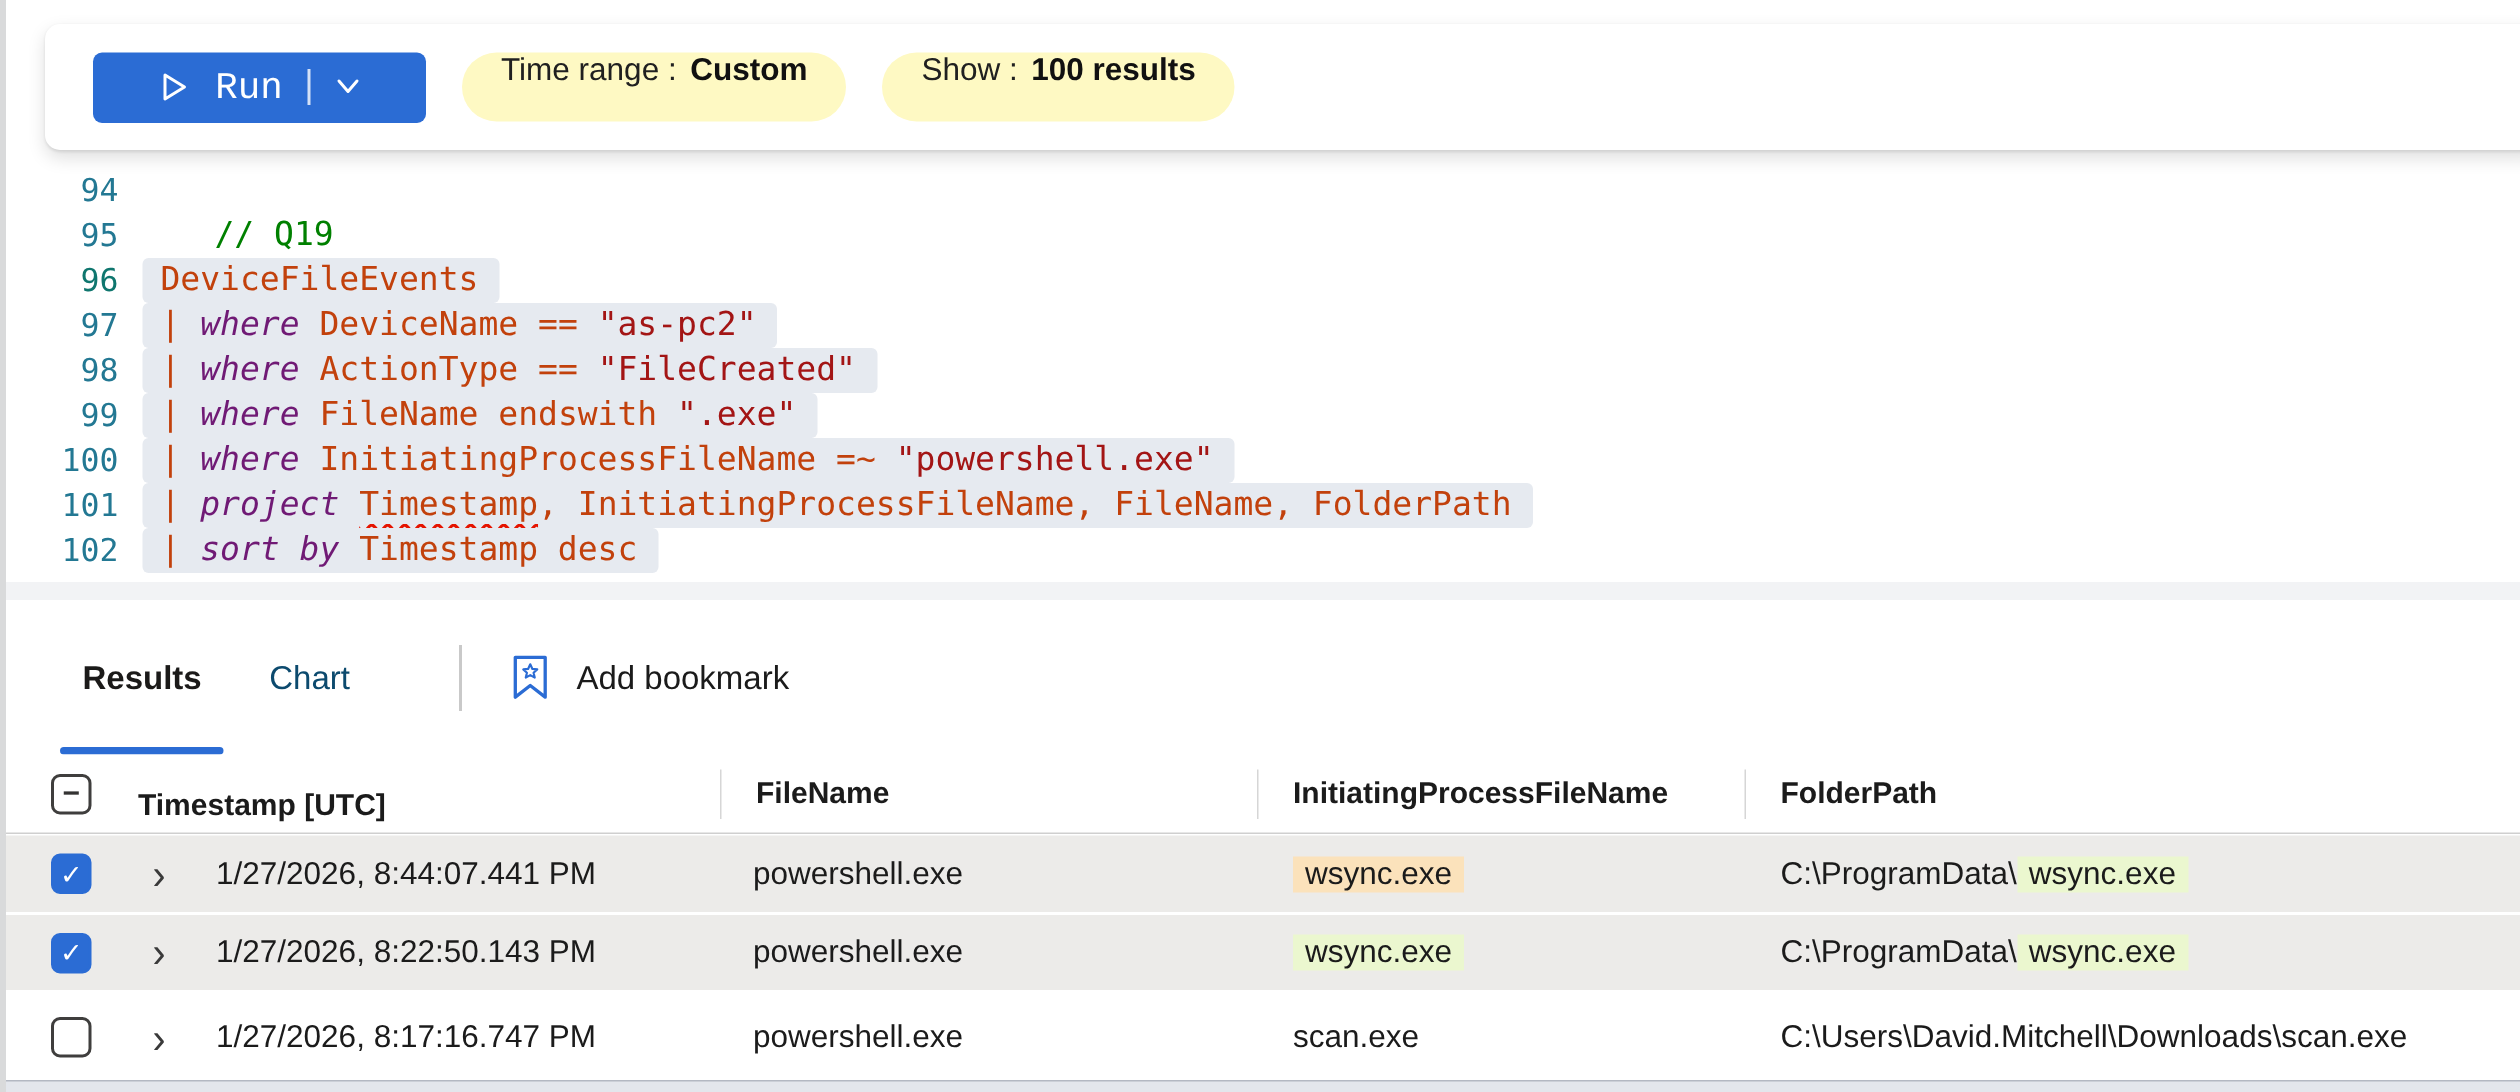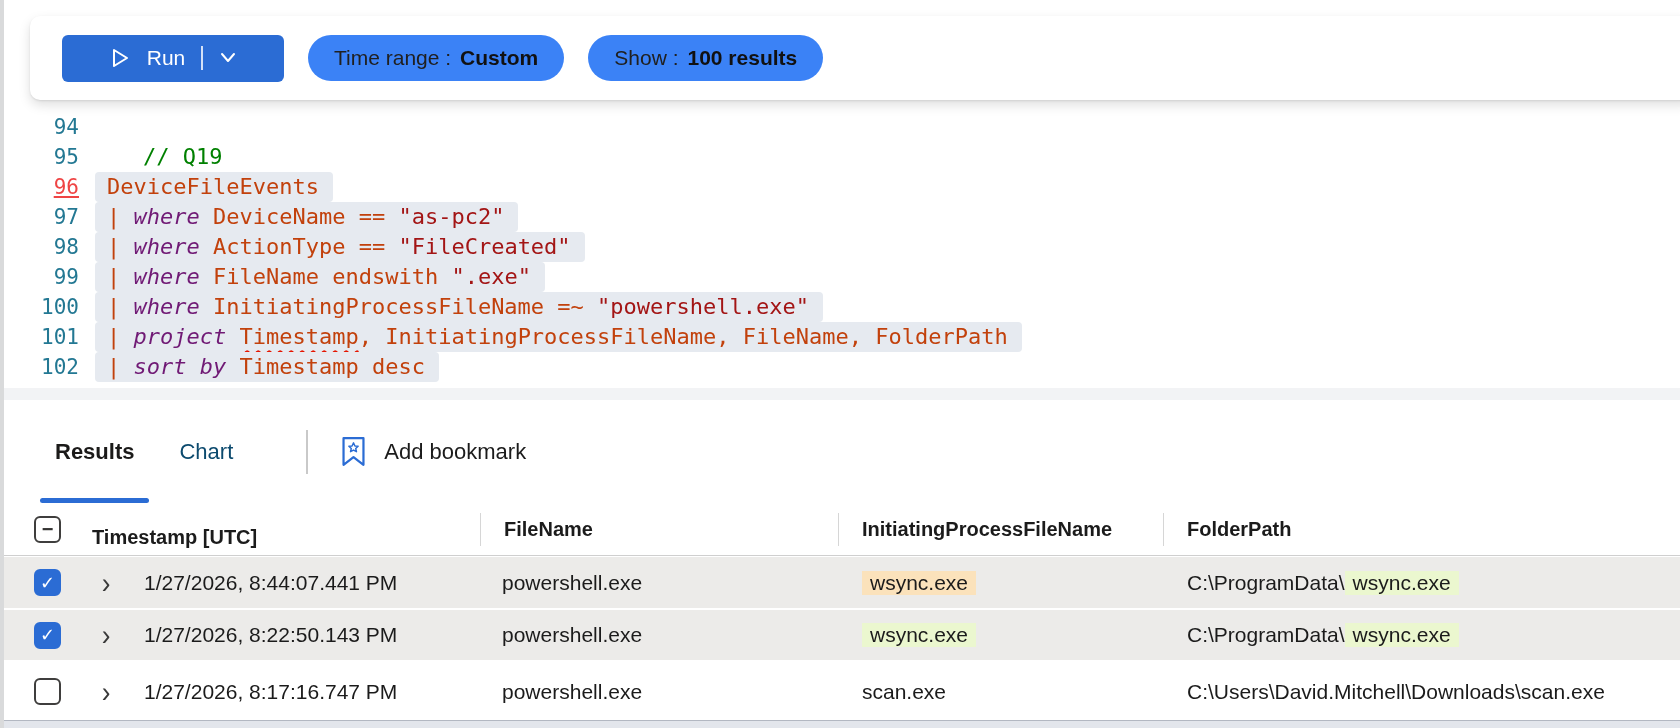--- a/index.html
+++ b/index.html
@@ -9,37 +9,37 @@
 
   :root { --accent:#2b6cd4; --hl-orange:#fbe2bb; --hl-green:#ebf7cf; --sel:#e6eaf0; }
 
   
   .toolbar-card { position:absolute; left:26px; top:16px; right:-14px; height:84px;
     background:#fff; border-radius:10px; z-index:6;
     box-shadow:0 1px 2px rgba(0,0,0,.09), 0 5px 12px rgba(0,0,0,.13);
     display:flex; align-items:center; padding-left:32px; gap:24px; }
   .btn-run { width:222px; height:47px; background:var(--accent); border:none;
     border-radius:6px; display:flex; align-items:center; justify-content:center;
-    gap:16px; color:#fff; font-size:21px; cursor:pointer; font-family:Liberation Sans, sans-serif; }
+    gap:16px; color:#fff; font-size:25px; cursor:pointer; font-family:Liberation Mono, monospace; }
   .btn-run .vdiv { width:2px; height:24px; background:rgba(255,255,255,.8); }
-  .pill { height:46px; border-radius:23px; background:#3b82f6; display:flex;
-    align-items:center; padding:0 26px; font-size:21px; color:#202020; gap:9px;
+  .pill { height:46px; border-radius:23px; background:#fef9c3; display:flex;
+    padding:0 26px; font-size:21px; color:#202020; gap:9px;
     white-space:nowrap; }
   .pill b { font-weight:700; color:#111; }
 
   
   .editor { position:absolute; top:98px; left:0; right:0; padding-top:14px; }
   .frag1 { position:absolute; left:116px; top:-9px; width:3px; height:6px; background:#5a5a5a; }
   .frag2 { position:absolute; left:299px; top:-9px; width:8px; height:5px; background:#4946d8;
     border-radius:1px; transform:rotate(-24deg); }
   .code-line { display:flex; height:30px; line-height:30px;
     font-family:"DejaVu Sans Mono", monospace; font-size:22px; white-space:pre; }
   .gutter { width:75px; text-align:right; color:#237893; flex:none;
     font-size:21px; }
-  .gutter.active { color:#ef4444;text-decoration:underline; }
+  .gutter.active { color:#0f766e; }
   .lc { margin-left:28px; }
   .lc.selected { background:var(--sel); border-radius:4px; padding:0 14px 0 12px; margin-left:16px; }
   .tok-k { color:#701a75;font-style:italic; }
   .tok-s { color:#a31515; }
   .tok-c { color:#008000;margin-left:36px; }
   .tok-p { color:#c2410c; }
   .squiggle { text-decoration:underline; text-decoration-style:wavy;
     text-decoration-color:#e51400; text-decoration-thickness:2px; text-underline-offset:6px; }
 
   

